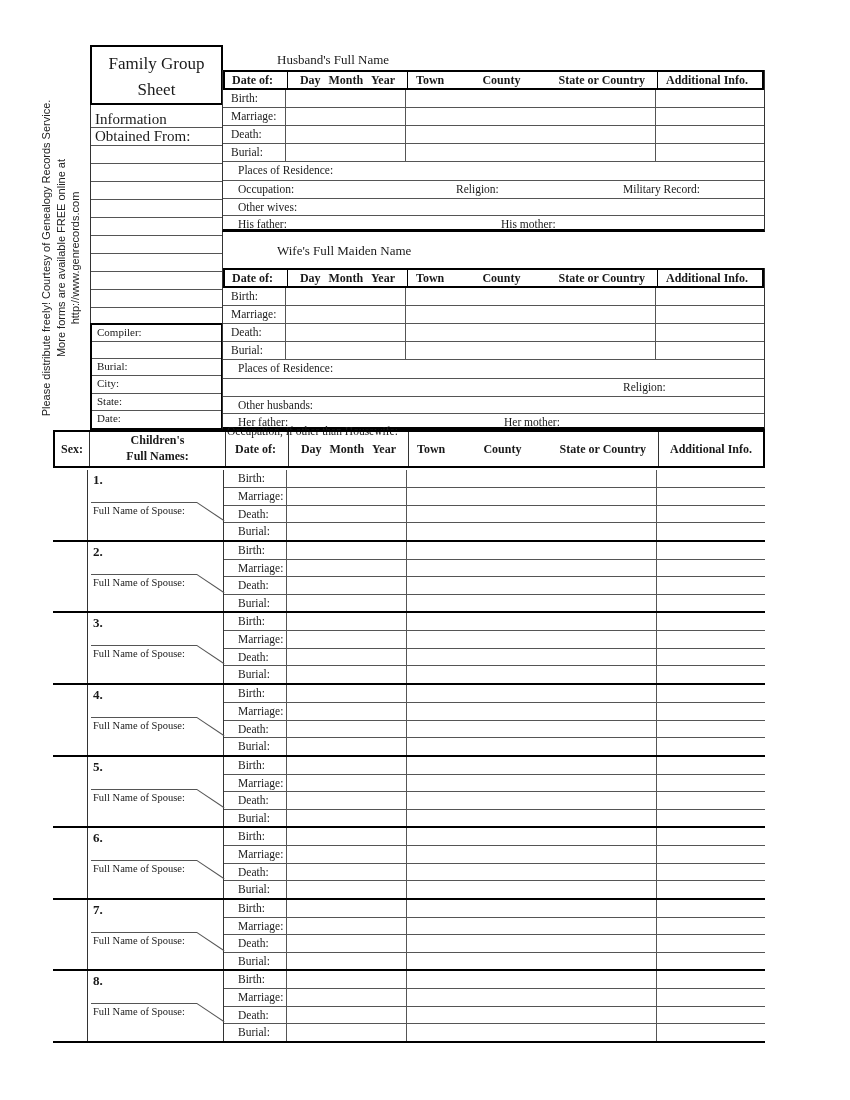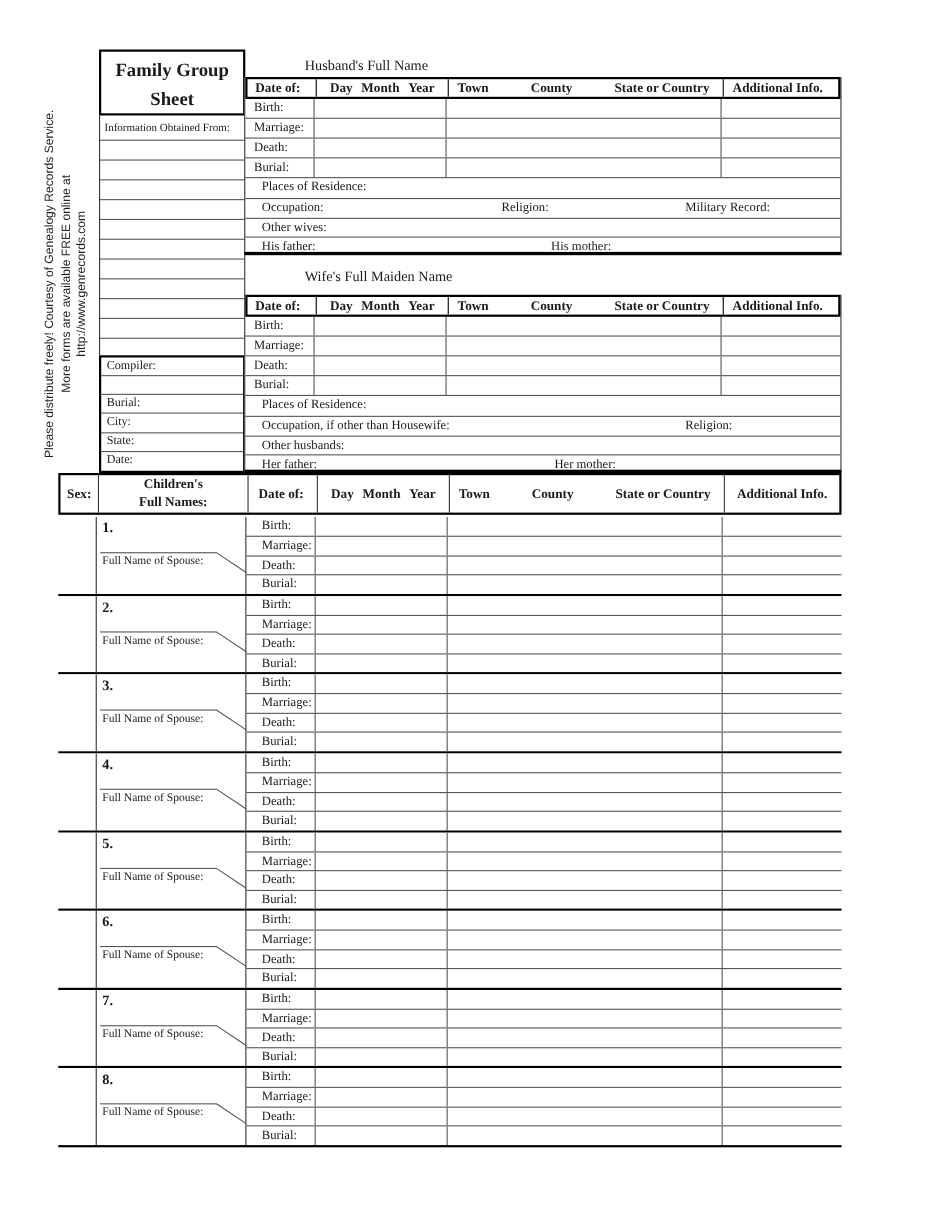--- a/index.html
+++ b/index.html
@@ -19,25 +19,25 @@
     transform:rotate(-90deg);
     font-family:"Liberation Sans","DejaVu Sans",sans-serif;
     font-size:11px; line-height:1.32; text-align:center; color:#222;
     white-space:nowrap;
   }
 
   
   .title-box {
     left:90px; top:45px; width:133px; height:60px;
     border:2px solid #000; text-align:center;
-    font-weight:bold; font-size:17px; line-height:1.5; padding-top:4px;
+    font-weight:normal; font-size:17px; line-height:1.5; padding-top:4px;
   }
   .info-col { left:90px; top:105px; width:133px; height:218px;
     border-left:1px solid #333; border-right:1px solid #333; }
-  .info-label-row { height:23px; border-bottom:1px solid #555; font-size:10px; padding:6px 0 0 4px; }
+  .info-label-row { height:23px; border-bottom:1px solid #555; font-size:15px; padding:6px 0 0 4px; }
   .info-row { height:18px; border-bottom:1px solid #555; }
   .compiler-box { left:90px; top:323px; width:133px; height:107px;
     border:2px solid #000; display:grid; grid-template-rows:repeat(6,1fr); }
   .comp-row { border-bottom:1px solid #555; font-size:11px; padding:1px 0 0 5px; }
   .comp-row:last-child { border-bottom:none; }
 
   
   .section-title { font-size:13px;margin-left:40px; }
 
   
@@ -225,21 +225,21 @@
     <div class="frow">
       <span class="lbl">Burial:</span>
       <div class="fcell-dmy"></div>
       <div class="fcell-town"></div>
       <div class="fcell-addl"></div>
     </div>
     <div class="fwide r-places">
       <span style="left:15px;">Places of Residence:</span>
     </div>
     <div class="fwide r-occ">
-      <span style="left:15px;">Occupation, if other than Housewife:</span>
+      <span style="left:4px;margin-top:44px;">Occupation, if other than Housewife:</span>
       <span style="left:400px;">Religion:</span>
     </div>
     <div class="fwide r-other">
       <span style="left:15px;">Other husbands:</span>
     </div>
     <div class="fwide r-parents">
       <span style="left:15px;">Her father:</span>
       <span style="left:281px;">Her mother:</span>
     </div>
   </div>

